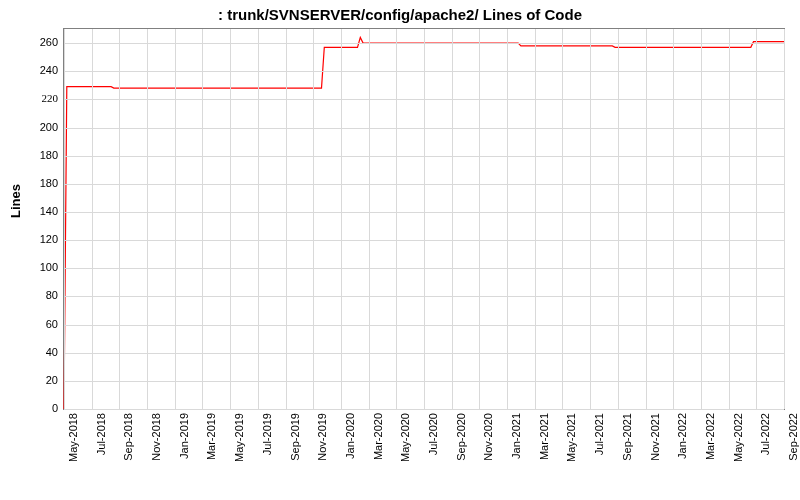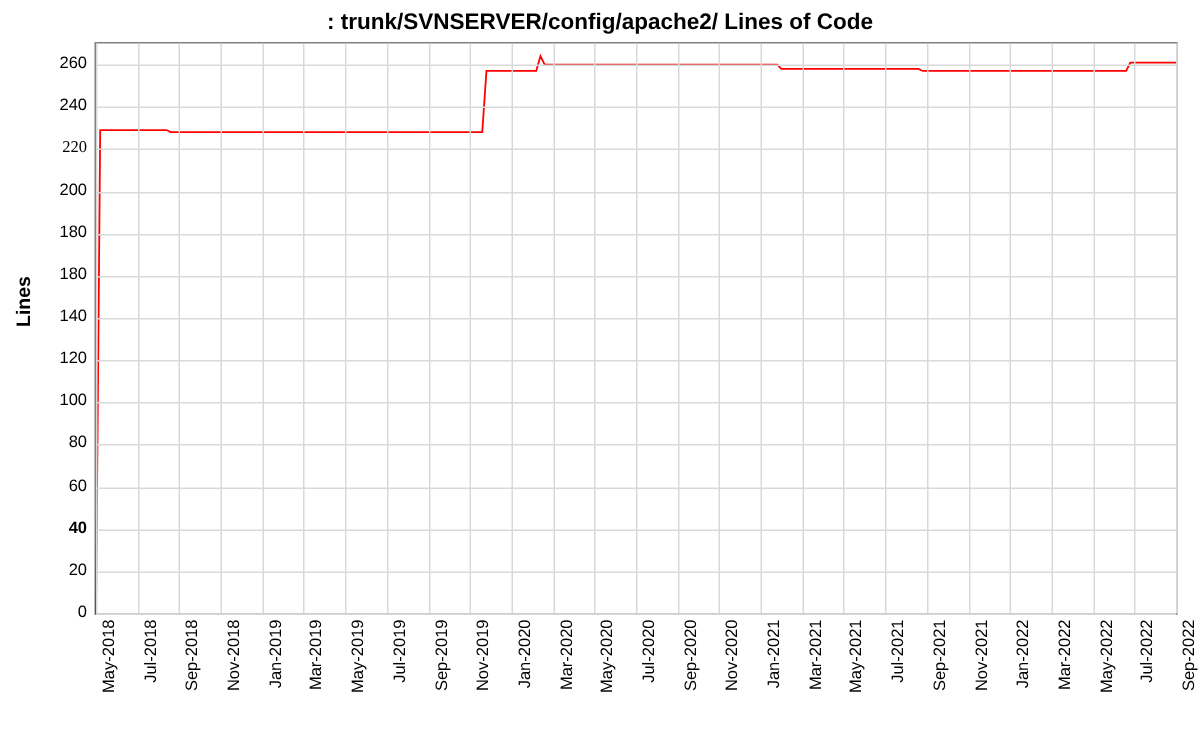--- a/index.html
+++ b/index.html
@@ -155,21 +155,21 @@
       <div class="vgrid" style="left: 664.615px;"></div>
       <div class="vgrid" style="left: 692.308px;"></div>
       <div class="vgrid" style="left: 720px;"></div>
     </div>
 
   <div class="ylabel">Lines</div>
 </div>
 
 <div class="ytick" style="top: 408px;">0</div>
 <div class="ytick" style="top: 379.852px;">20</div>
-<div class="ytick" style="top: 351.704px; font-weight: bold;">40</div>
+<div class="ytick" style="top: 351.704px;">40</div>
 <div class="ytick" style="top: 323.556px;">60</div>
 <div class="ytick" style="top: 295.407px;">80</div>
 <div class="ytick" style="top: 267.259px;">100</div>
 <div class="ytick" style="top: 239.111px;">120</div>
 <div class="ytick" style="top: 210.963px;">140</div>
 <div class="ytick" style="top: 182.815px;">180</div>
 <div class="ytick" style="top: 154.667px;">180</div>
 <div class="ytick" style="top: 126.519px;">200</div>
 <div class="ytick" style="top: 98.3704px; font-family: Liberation Serif, serif;">220</div>
 <div class="ytick" style="top: 70.2222px;">240</div>

